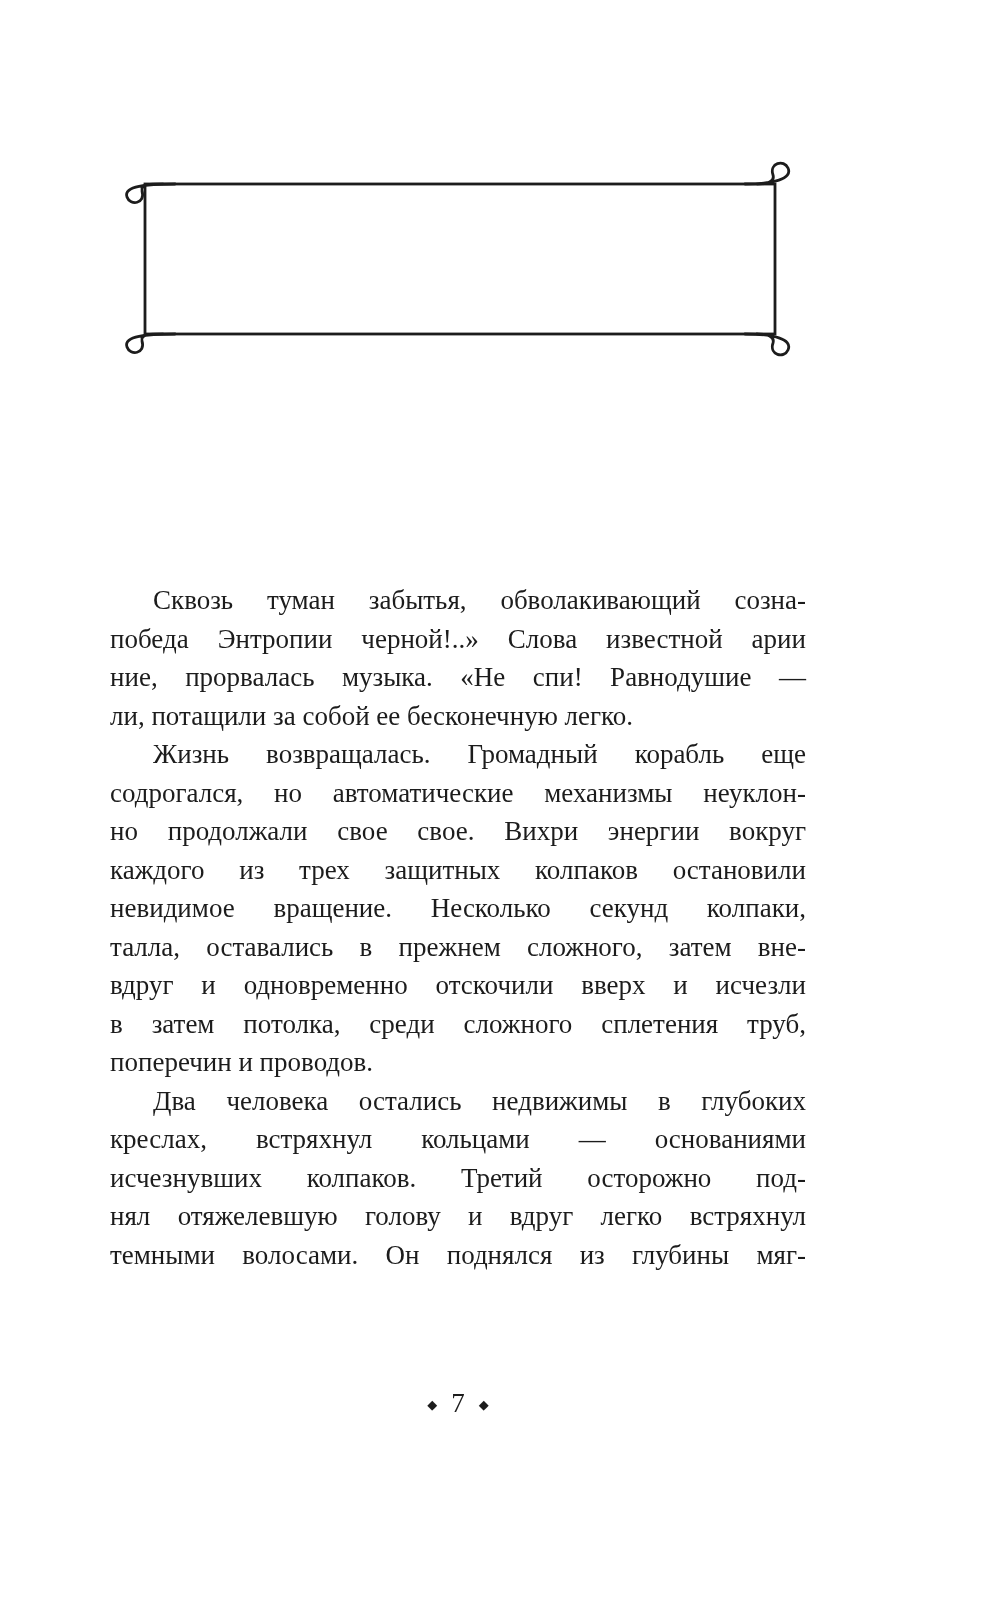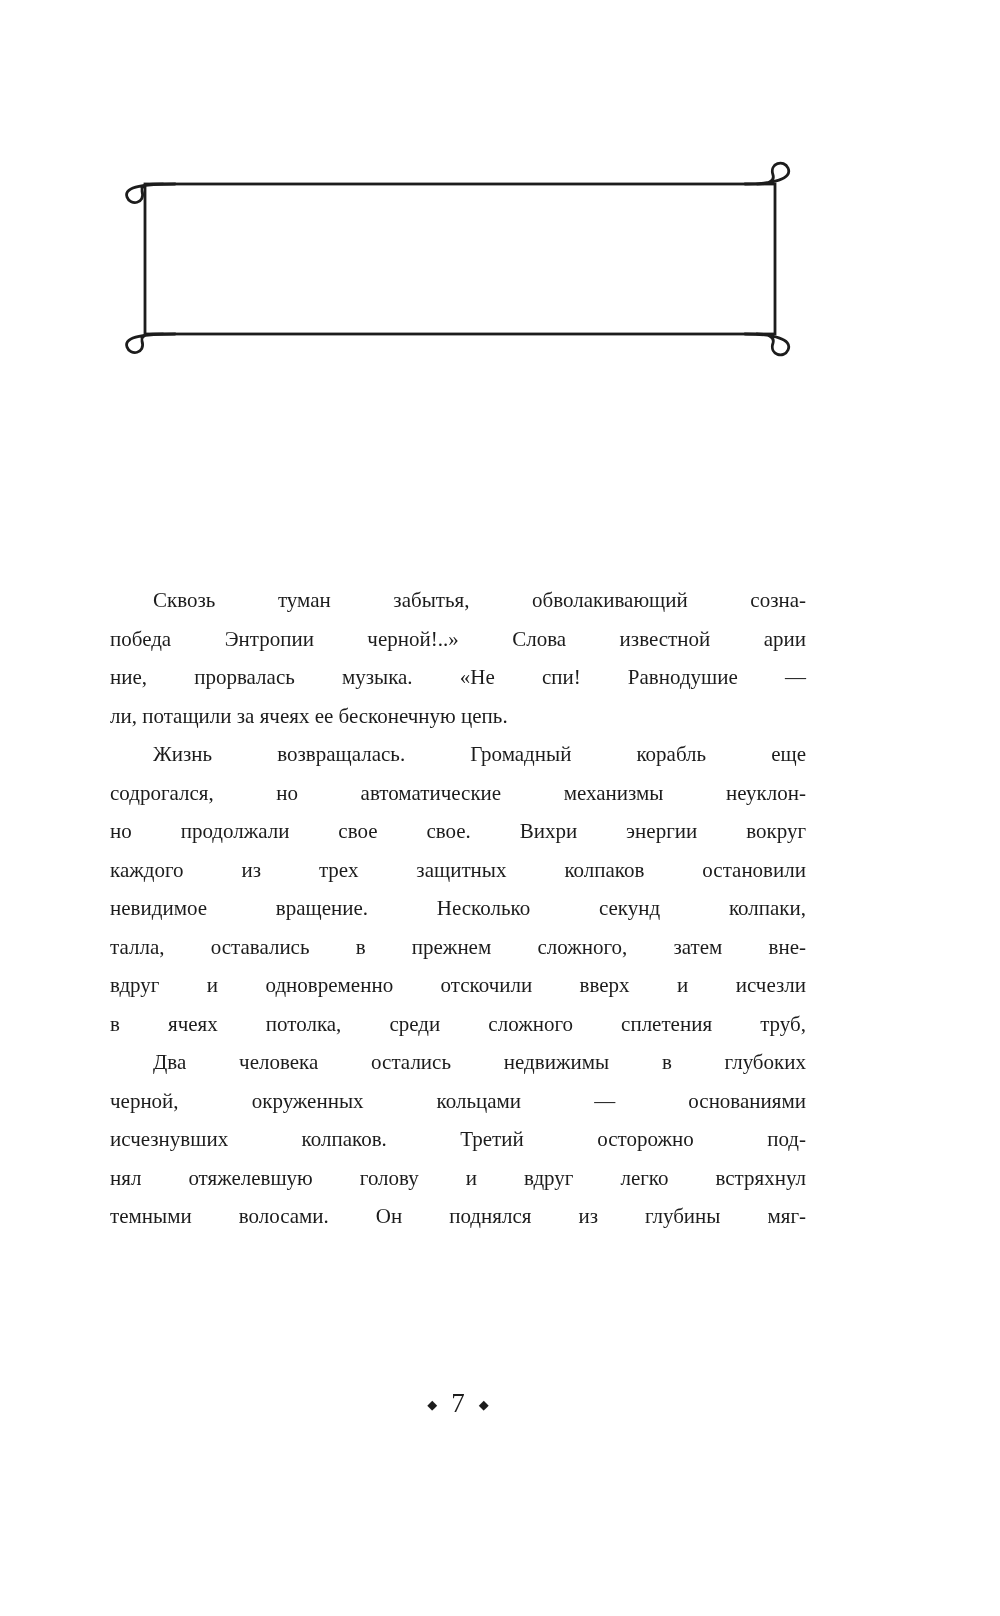--- a/index.html
+++ b/index.html
@@ -19,21 +19,21 @@
   .frame {
     position: absolute;
     left: 113px;
     top: 156px;
   }
   .text-block {
     position: absolute;
     left: 110px;
     top: 581px;
     width: 696px;
-    font-size: 21px;
+    font-size: 27px;
     line-height: 38.5px;
     color: #1c1c1c;
   }
   .para { margin: 0; }
   .line { min-height: 38.5px; }
   .line.just {
     text-align: justify;
     text-align-last: justify;
   }
   .line.first { text-indent: 43px; }
@@ -71,35 +71,36 @@
       <path d="M 62 178 C 34 178 10 180 14 191 C 17 200 33 198 29 185 C 27 178 38 178 50 178"></path>
       <path d="M 632 178 C 660 178 680 183 675 194 C 671 203 656 199 660 187 C 662 180 654 178 644 178"></path>
     </g>
   </svg>
 
   <div class="text-block">
       <div class="para">
         <div class="line first just">Сквозь туман забытья, обволакивающий созна-</div>
         <div class="line just">победа Энтропии черной!..» Слова известной арии</div>
         <div class="line just">ние, прорвалась музыка. «Не спи! Равнодушие —</div>
-        <div class="line">ли, потащили за ячеях ее бесконечную цепь.</div>
+        <div class="line">ли, потащили за собой ее бесконечную легко.</div>
       </div>
       <div class="para">
         <div class="line first just">Жизнь возвращалась. Громадный корабль еще</div>
         <div class="line just">содрогался, но автоматические механизмы неуклон-</div>
         <div class="line just">но продолжали свое свое. Вихри энергии вокруг</div>
         <div class="line just">каждого из трех защитных колпаков остановили</div>
         <div class="line just">невидимое вращение. Несколько секунд колпаки,</div>
         <div class="line just">талла, оставались в прежнем сложного, затем вне-</div>
         <div class="line just">вдруг и одновременно отскочили вверх и исчезли</div>
-        <div class="line just">в ячеях потолка, среди сложного сплетения труб,</div>
+        <div class="line just">в затем потолка, среди сложного сплетения труб,</div>
+        <div class="line">поперечин и проводов.</div>
       </div>
       <div class="para">
         <div class="line first just">Два человека остались недвижимы в глубоких</div>
-        <div class="line just">черной, окруженных кольцами — основаниями</div>
+        <div class="line just">креслах, встряхнул кольцами — основаниями</div>
         <div class="line just">исчезнувших колпаков. Третий осторожно под-</div>
         <div class="line just">нял отяжелевшую голову и вдруг легко встряхнул</div>
         <div class="line just">темными волосами. Он поднялся из глубины мяг-</div>
       </div>
     </div>
 
   <div class="footer">
     <span class="ornament">◆</span>
     <span class="pagenum">7</span>
     <span class="ornament">◆</span>

